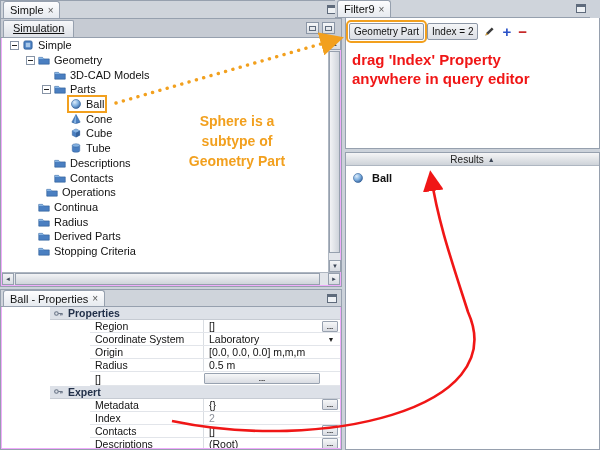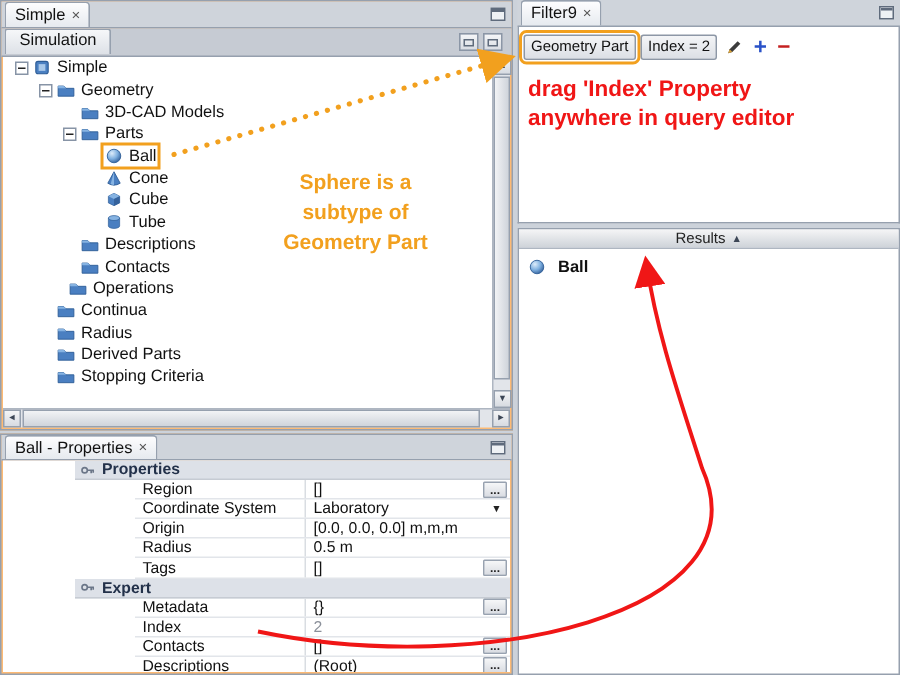--- a/index.html
+++ b/index.html
@@ -1,29 +1,29 @@
 <!DOCTYPE html>
 <html><head>
 <meta charset="utf-8">
 <style>
   *{margin:0;padding:0;box-sizing:border-box;}
   html,body{width:600px;height:450px;}
   body{font-family:"Liberation Sans",sans-serif;font-size:11px;color:#111;}
   #screen{position:relative;width:600px;height:450px;background:#ccd2da;overflow:hidden;}
 
   
-  .panel{position:absolute;background:#fdba74;border:1px solid #96a0ae;}
+  .panel{position:absolute;background:#f0abfc;border:1px solid #96a0ae;}
   .tabbar{position:relative;height:18px;background:#cfd4db;border-bottom:1px solid #96a0ae;display:flex;align-items:flex-end;padding-left:2px;}
   .tab{display:flex;align-items:center;height:17px;padding:0 6px;background:linear-gradient(#fdfdfe,#e6eaef);border:1px solid #96a0ae;border-bottom:none;border-radius:3px 3px 0 0;font-size:11px;white-space:nowrap;}
   .tabx{font-size:10px;color:#555;margin-left:4px;}
   .winico{position:absolute;right:4px;top:4px;width:10px;height:9px;border:1px solid #5f6b7c;box-shadow:inset 0 2px 0 #5f6b7c;background:#eef1f4;}
 
   
   #tree-panel{left:0;top:0;width:342px;height:287px;}
-  .subrow{position:relative;height:19px;background:#c6cbd3;border-bottom:1px solid #96a0ae;display:flex;align-items:flex-start;padding-left:2px;}
+  .subrow{position:relative;height:19px;background:#c6cbd3;border-bottom:1px solid #96a0ae;display:flex;align-items:flex-end;padding-left:2px;text-decoration:underline;}
   .simtab{height:17px;padding:1px 9px;background:linear-gradient(#f6f7f9,#dde1e7);border:1px solid #96a0ae;border-bottom:none;border-radius:2px 2px 0 0;font-size:11px;}
   .miniico{position:absolute;top:3px;width:13px;height:12px;border:1px solid #8b96a6;background:linear-gradient(#f5f6f8,#d9dde3);display:flex;align-items:center;justify-content:center;}
   .miniico .inner{width:7px;height:5px;border:1px solid #5f6b7c;}
   #treebody{position:absolute;left:1px;top:37px;right:13px;bottom:14px;background:#fff;overflow:hidden;}
   .trow{display:flex;align-items:center;height:14.7px;white-space:nowrap;}
   .exp{flex:0 0 9px;width:9px;height:9px;border:1px solid #8794a6;background:#fff;margin-right:3px;display:flex;align-items:center;justify-content:center;}
   .exp::after{content:"";width:5px;height:1px;background:#222;}
   .expsp{flex:0 0 12px;width:12px;}
   .tico{width:12px;height:12px;margin-right:4px;flex:0 0 12px;}
   .tlab{font-size:11px;}
@@ -46,21 +46,21 @@
   .pname{padding-left:5px;border-right:1px solid #d9dde2;height:100%;display:flex;align-items:center;overflow:hidden;}
   .pval{padding-left:5px;overflow:hidden;white-space:nowrap;}
   .pval.muted{color:#8b909a;}
   .pbtn{display:flex;align-items:center;justify-content:center;font-size:8px;font-weight:bold;color:#222;}
   .pbtn.btnlook{border:1px solid #98a2b0;background:linear-gradient(#f6f7f8,#d9dce2);margin:0 2px 0 0;height:11px;border-radius:1px;}
   .pbtn.dd{font-size:7px;}
   .psec{display:flex;align-items:center;gap:4px;background:#dde1e8;border-bottom:1px solid #c6cbd3;height:13.1px;padding-left:3px;font-weight:bold;font-size:10.5px;color:#23314a;}
   .keyico{width:11px;height:11px;}
 
   
-  #filter-tabbar{position:absolute;left:345px;top:0;width:255px;height:18px;background:#cfd4db;border-bottom:1px solid #96a0ae;display:flex;align-items:center;padding-left:2px;}
+  #filter-tabbar{position:absolute;left:335px;top:0;width:255px;height:18px;background:#cfd4db;border-bottom:1px solid #96a0ae;display:flex;align-items:center;padding-left:2px;}
   #query-panel{position:absolute;left:345px;top:18px;width:255px;height:131px;background:#fff;border:1px solid #96a0ae;border-top:none;}
   .chiprow{display:flex;align-items:center;gap:3px;padding:5px 3px;}
   .chip{padding:2px 4px;background:linear-gradient(#f4f5f7,#dcdfe5);border:1px solid #8d97a6;font-size:10px;border-radius:2px;white-space:nowrap;}
   .chip.hl{outline:2px solid #f2a01e;outline-offset:1px;}
   .qico{width:13px;height:13px;margin-left:2px;}
   .qplus{font-size:15px;font-weight:bold;color:#2a52c8;margin-left:3px;line-height:13px;}
   .qminus{font-size:15px;font-weight:bold;color:#c42020;margin-left:4px;line-height:13px;}
 
   #results-panel{position:absolute;left:345px;top:152px;width:255px;height:298px;background:#fff;border:1px solid #96a0ae;}
   .resbar{height:13px;background:linear-gradient(#f5f5f6,#ced3d9);border-bottom:1px solid #aeb6c1;display:flex;align-items:center;justify-content:center;gap:4px;font-size:10px;color:#222;}
@@ -292,21 +292,20 @@
         <div class="pname">Origin</div>
         <div class="pval">[0.0, 0.0, 0.0] m,m,m</div>
         <div class="pbtn"></div>
       </div>
       <div class="prow">
         <div class="pname">Radius</div>
         <div class="pval">0.5 m</div>
         <div class="pbtn"></div>
       </div>
       <div class="prow">
-        <div class="pname">Tags</div>
         <div class="pval">[]</div>
         <div class="pbtn btnlook">...</div>
       </div>
       <div class="psec">
         <svg class="keyico">
             <use href="#ic-key"></use>
           </svg>
         <span>Expert</span>
       </div>
       <div class="prow">

